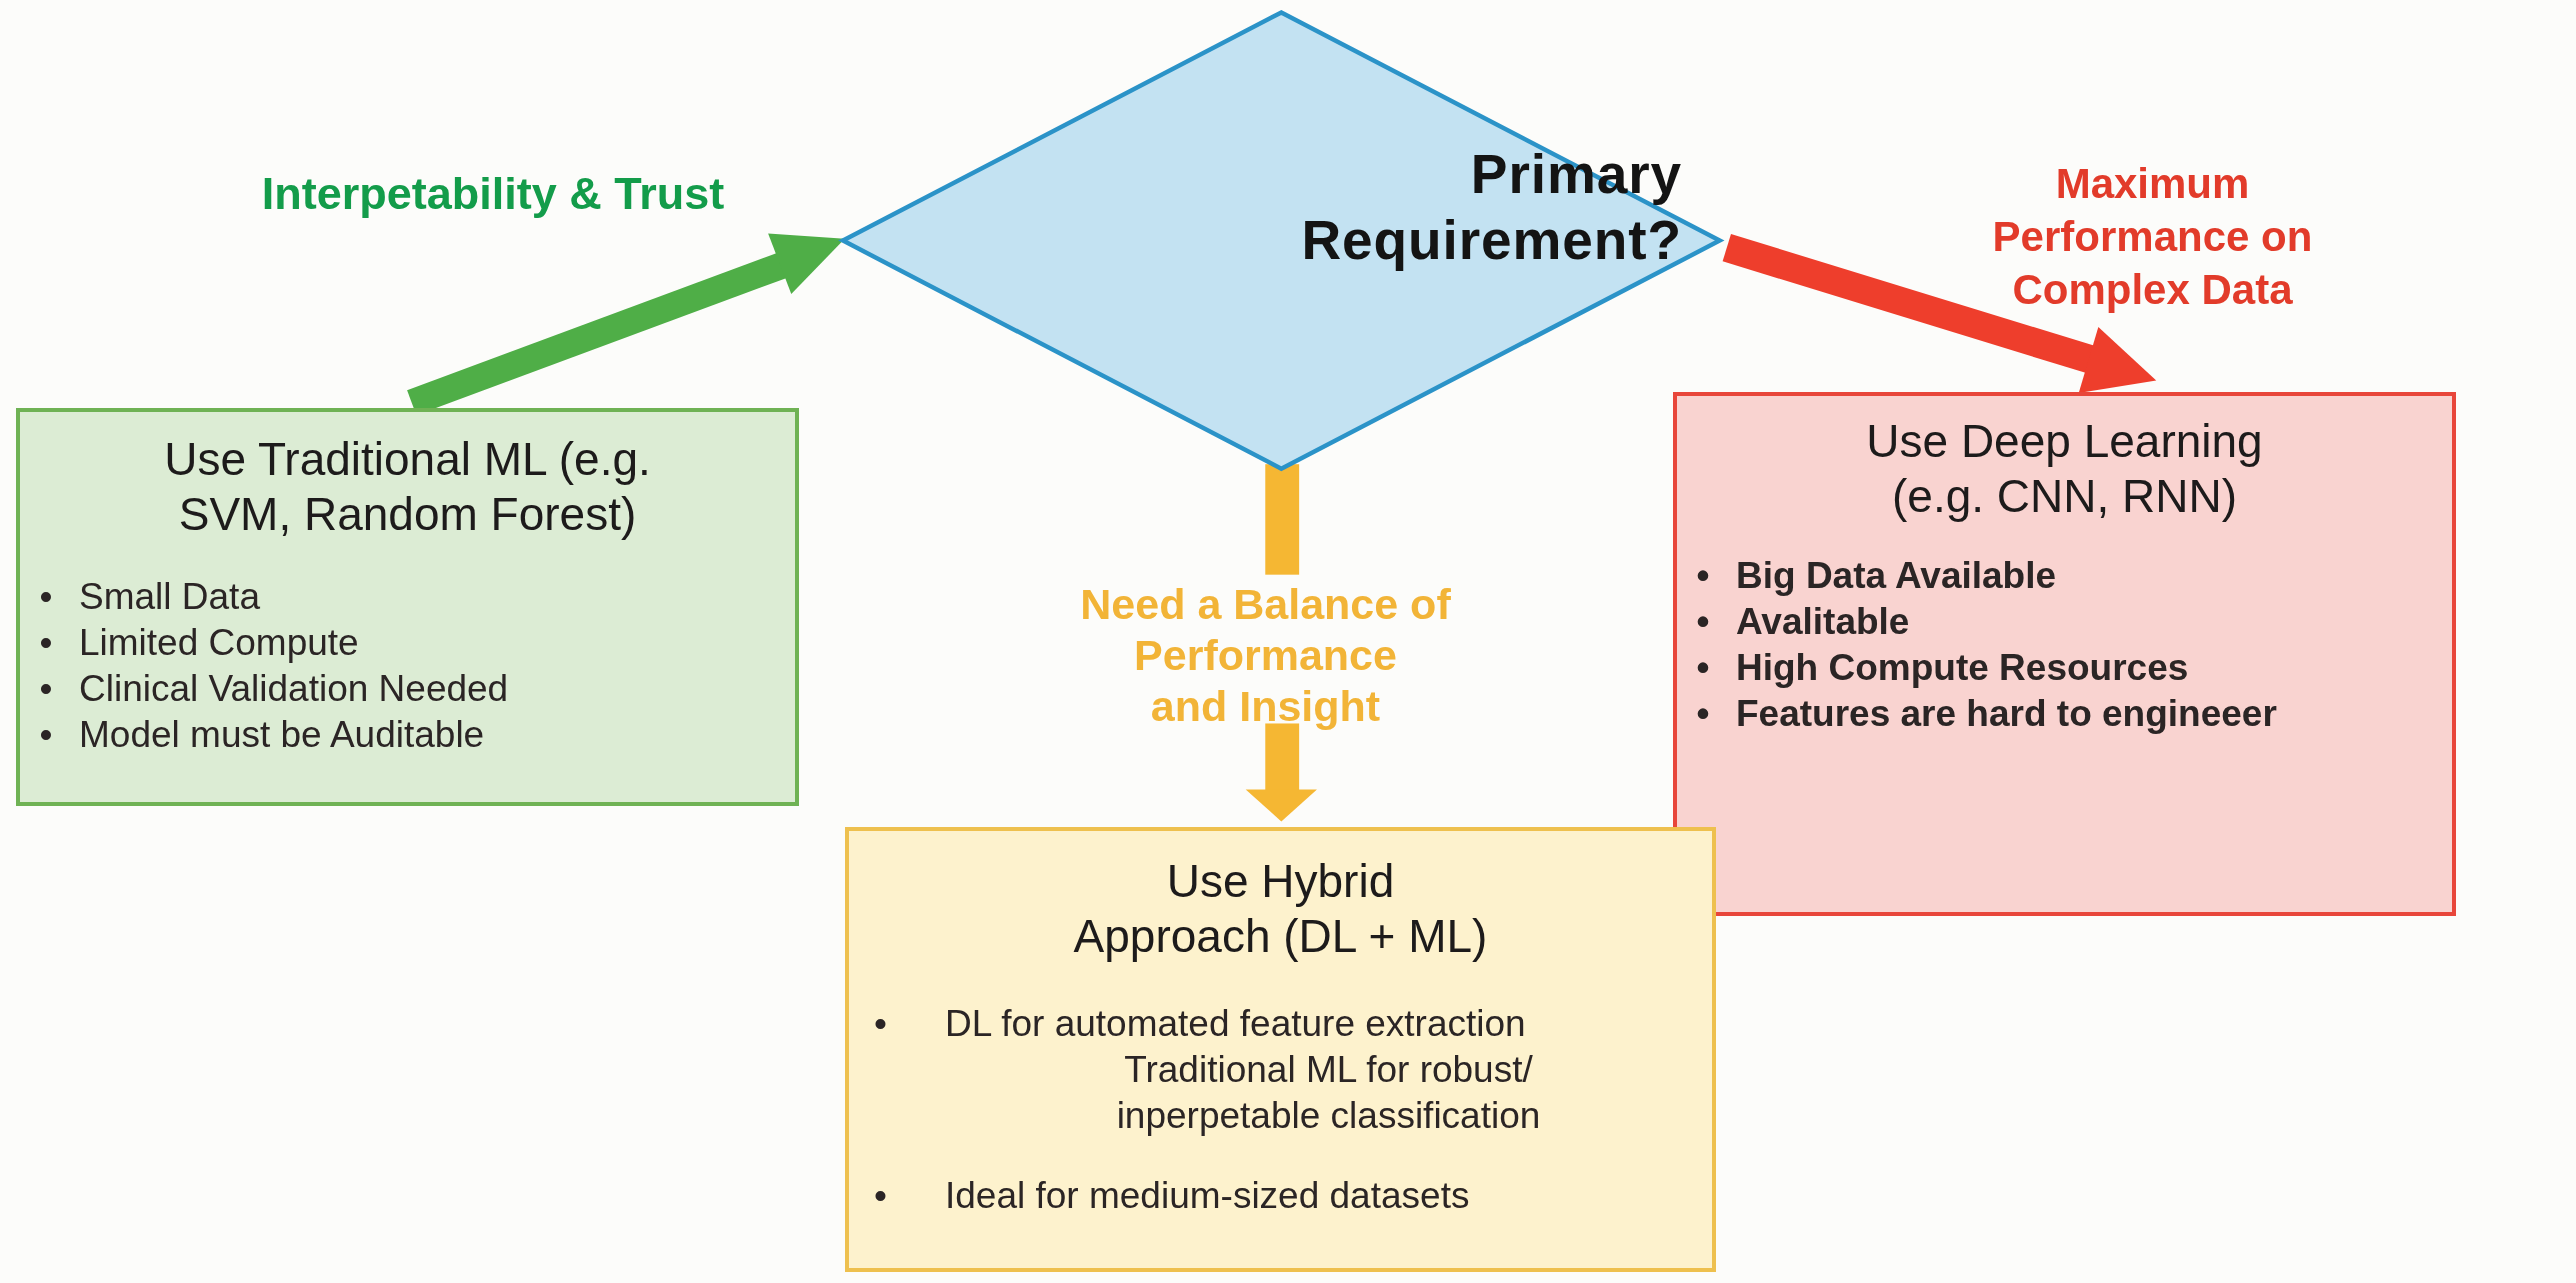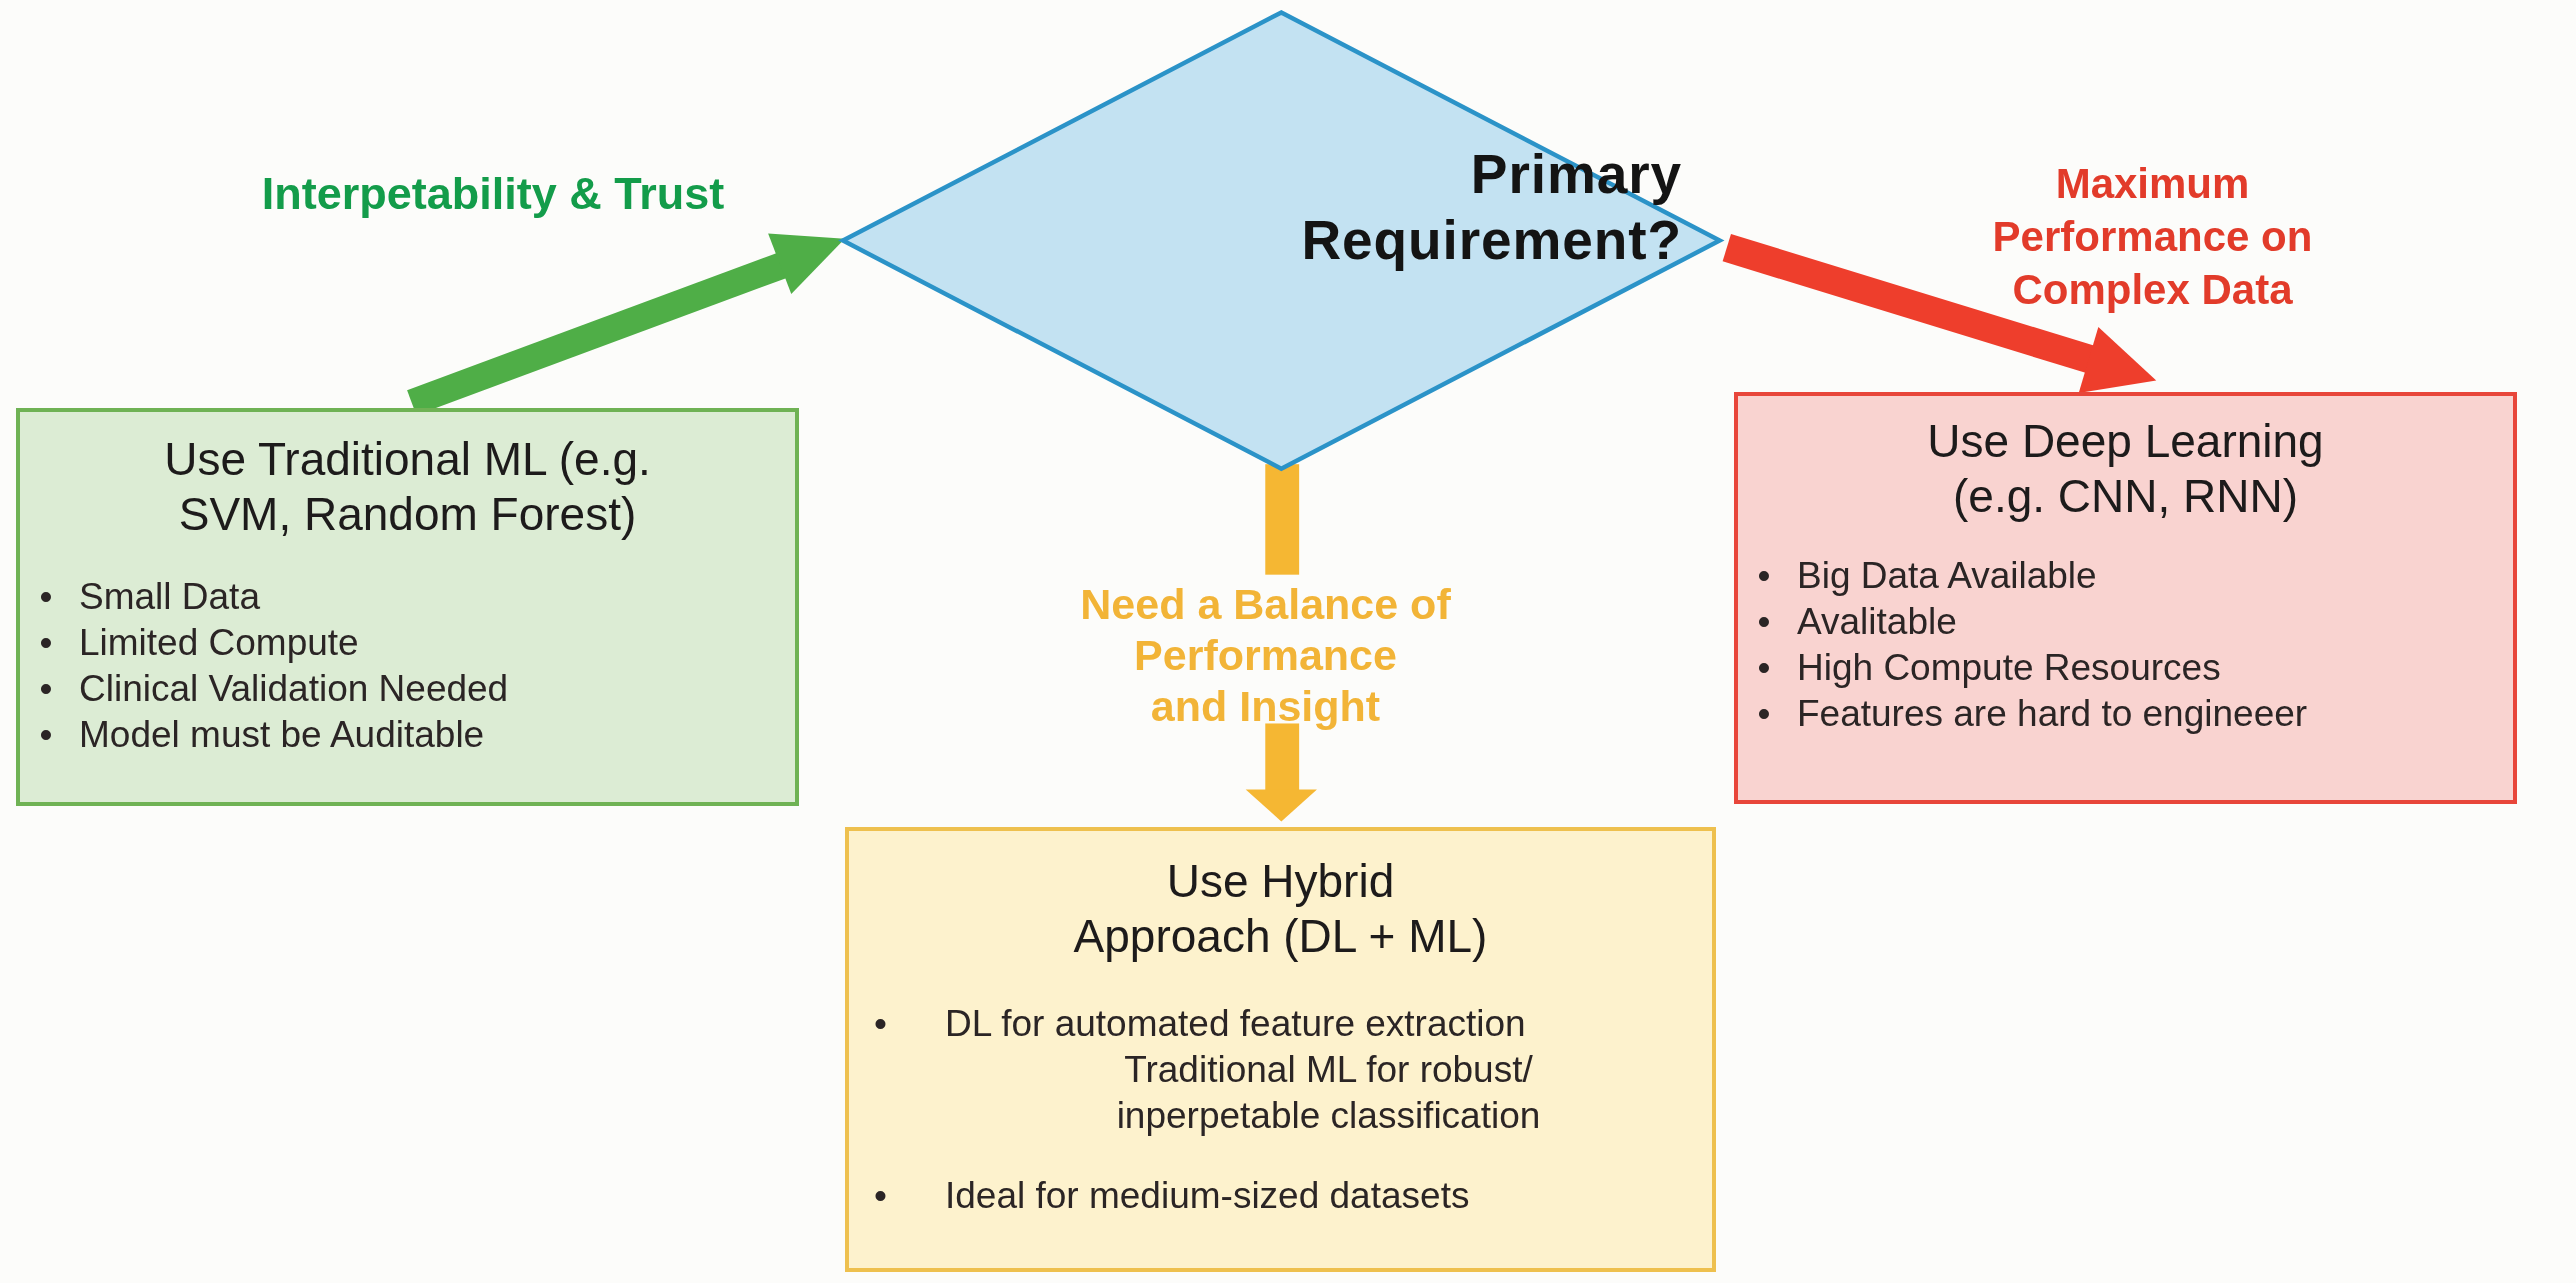--- a/index.html
+++ b/index.html
@@ -22,29 +22,29 @@
 
   
   .edge-label{font-weight:700;white-space:nowrap;}
   .edge-label.green{left:132px;top:168px;width:722px;text-align:center;font-size:45px;color:#139c4a;}
   .edge-label.red{left:1885px;top:157px;width:535px;text-align:center;font-size:42px;line-height:53px;color:#e23b2a;white-space:normal;}
   .edge-label.yellow{left:998px;top:579px;width:535px;text-align:center;font-size:43px;line-height:51px;color:#f2b437;white-space:normal;}
 
   
   .node{box-sizing:border-box;border-style:solid;border-width:4.5px;}
   .node.green{left:16px;top:408px;width:783px;height:398px;background:#dcecd4;border-color:#6fb254;}
-  .node.red{left:1734px;top:392px;width:783px;height:412px;background:#f9d3d0;border-color:#e8463a;}
+  .node.red{left:1673px;top:392px;width:783px;height:524px;background:#f9d3d0;border-color:#e8463a;}
   .node.yellow{left:845px;top:827px;width:871px;height:445px;background:#fdf2cd;border-color:#eec04e;}
 
   .node-title{margin-top:19.6px;text-align:center;font-size:46px;font-weight:400;line-height:55px;color:#1d1b1b;}
   .node.red .node-title{margin-top:18px;}
   .node.yellow .node-title{margin-top:23px;}
 
   .bullets{list-style:none;margin:32px 0 0 0;padding:0;font-size:37px;line-height:46px;color:#2b2525;}
-  .node.red .bullets{margin-top:28.5px;}
+  .node.red .bullets{margin-top:28.5px;font-weight:bold;}
   .node.yellow .bullets{margin-top:37px;}
   .bullets li{position:relative;padding-left:59px;}
   .bullets li::before{content:"\2022";position:absolute;left:19.6px;top:0;}
   .node.yellow .bullets li{padding-left:96px;}
   .node.yellow .bullets li::before{left:25px;}
   .bullets li.cont{padding-left:0;text-align:center;}
   .bullets li.cont::before{content:"";}
   .bullets li.spaced{margin-top:34px;}
 </style>
 </head>

